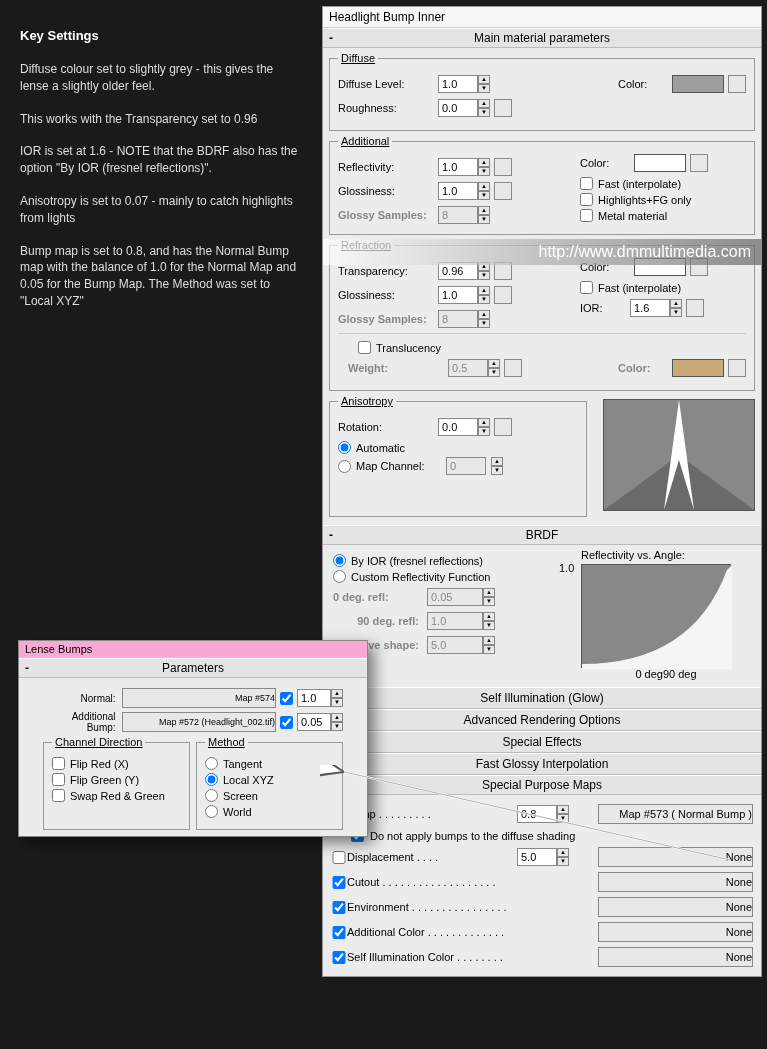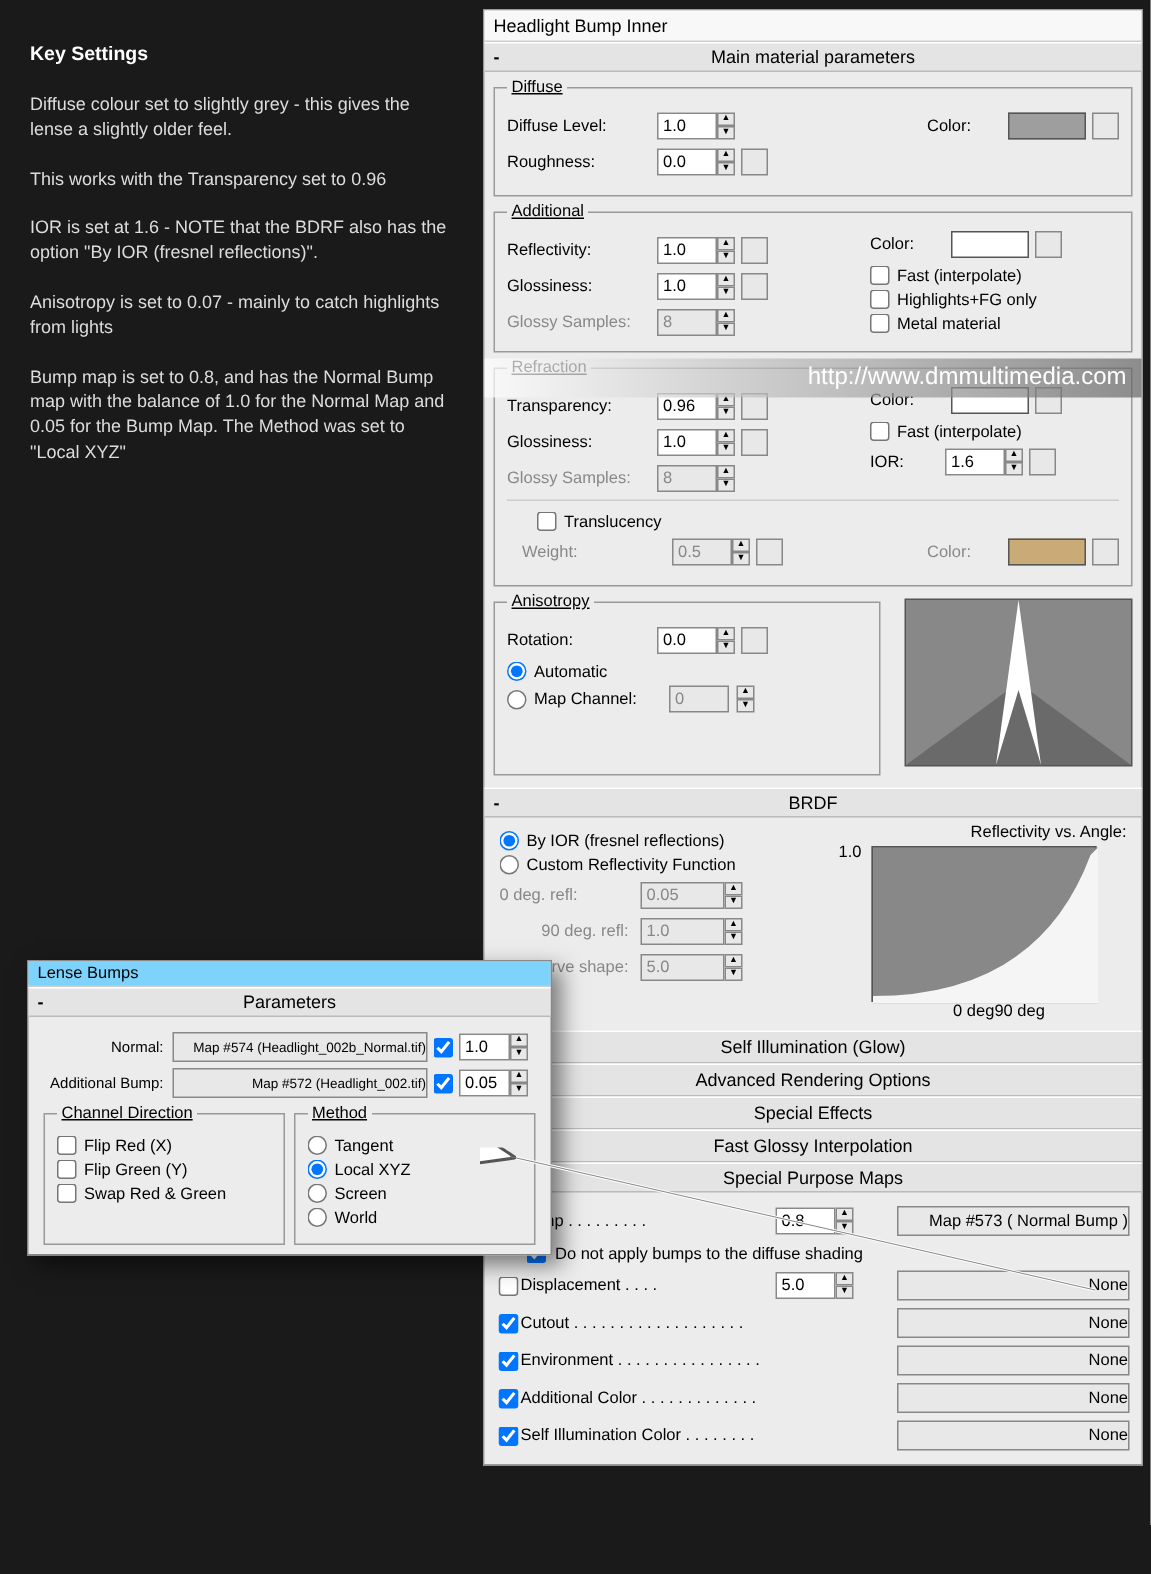--- a/index.html
+++ b/index.html
@@ -81,21 +81,21 @@
 .row {
   display: flex;
   align-items: center;
   margin: 4px 0;
   height: 20px;
 }
 .label {
   width: 100px;
   font-size: 11px;
 }
-.label-grey { color: #888; }
+.label-grey { color: #888; font-weight: bold; }
 .spinner {
   display: inline-flex;
   align-items: center;
 }
 .spinner-input {
   width: 40px;
   height: 18px;
   border: 1px solid #888;
   padding: 0 3px;
   font-size: 11px;
@@ -177,21 +177,21 @@
 .lense-window {
   position: absolute;
   left: 18px;
   top: 640px;
   width: 350px;
   background: #ececec;
   border: 1px solid #888;
   box-shadow: 6px 6px 14px rgba(0,0,0,0.5);
 }
 .lense-title {
-  background: #7dd3fc;
+  background: #f9a8d4;
   border-bottom: 1px solid #ccc;
   padding: 2px 6px;
   font-size: 11px;
 }
 .refl-col2 {
   position: absolute;
   left: 250px;
   top: 6px;
 }
 .watermark {
@@ -484,21 +484,21 @@
         <span class="spinner">
           <input class="spinner-input disabled" style="width: 56px;" value="5.0">
           <span class="spinner-btns">
               <span class="spinner-btn">▲</span>
               <span class="spinner-btn">▼</span>
             </span>
         </span>
       </div>
     </div>
     <div style="position:absolute;right:10px;top:4px;width:170px">
-      <div style="text-align:right;font-size:11px;margin-bottom:3px">Reflectivity vs. Angle:</div>
+      <div style="text-align:left;font-size:11px;margin-bottom:3px">Reflectivity vs. Angle:</div>
       <div style="position:relative">
         <span style="position:absolute;left:-22px;top:-2px;font-size:11px">1.0</span>
         <div class="brdf-graph">
           <svg width="150" height="104" viewBox="0 0 150 104">
             <rect width="150" height="104" fill="#888"></rect>
             <path d="M0,99 Q110,99 145,5 L150,0 L150,104 L0,104 Z" fill="#f5f5f5"></path>
           </svg>
         </div>
         <div style="display:flex;justify-content:center;font-size:11px">
           <span>0 deg</span>
@@ -576,21 +576,21 @@
 
   <div class="watermark">http://www.dmmultimedia.com</div>
 </div>
 
 <div class="lense-window">
   <div class="lense-title">Lense Bumps</div>
   <div class="rollout-header">
     <span class="minus">-</span>
     <span>Parameters</span>
   </div>
-  <div style="padding:6px 10px">
+  <div style="padding:6px 24px">
     <div class="row">
       <span style="width:80px;text-align:right;margin-right:6px;font-size:10px">Normal:</span>
       <span class="map-button" style="width:170px;font-size:9px">Map #574 (Headlight_002b_Normal.tif)</span>
       <input type="checkbox" checked="" style="margin: 0px 4px;">
       <span class="spinner">
         <input class="spinner-input" style="width: 34px;" value="1.0">
         <span class="spinner-btns">
             <span class="spinner-btn">▲</span>
             <span class="spinner-btn">▼</span>
           </span>

